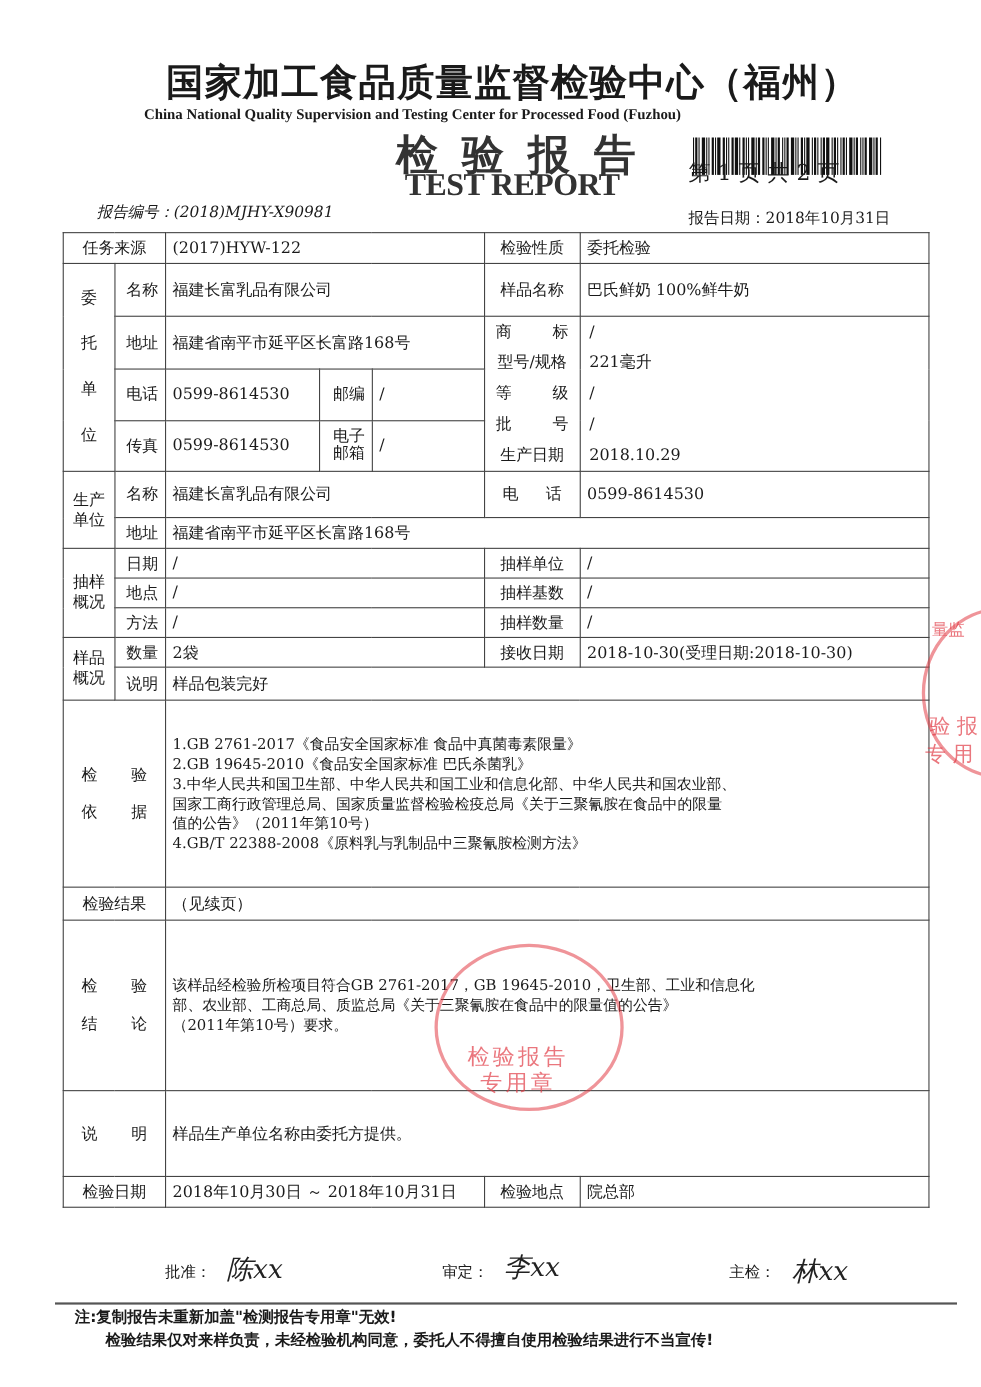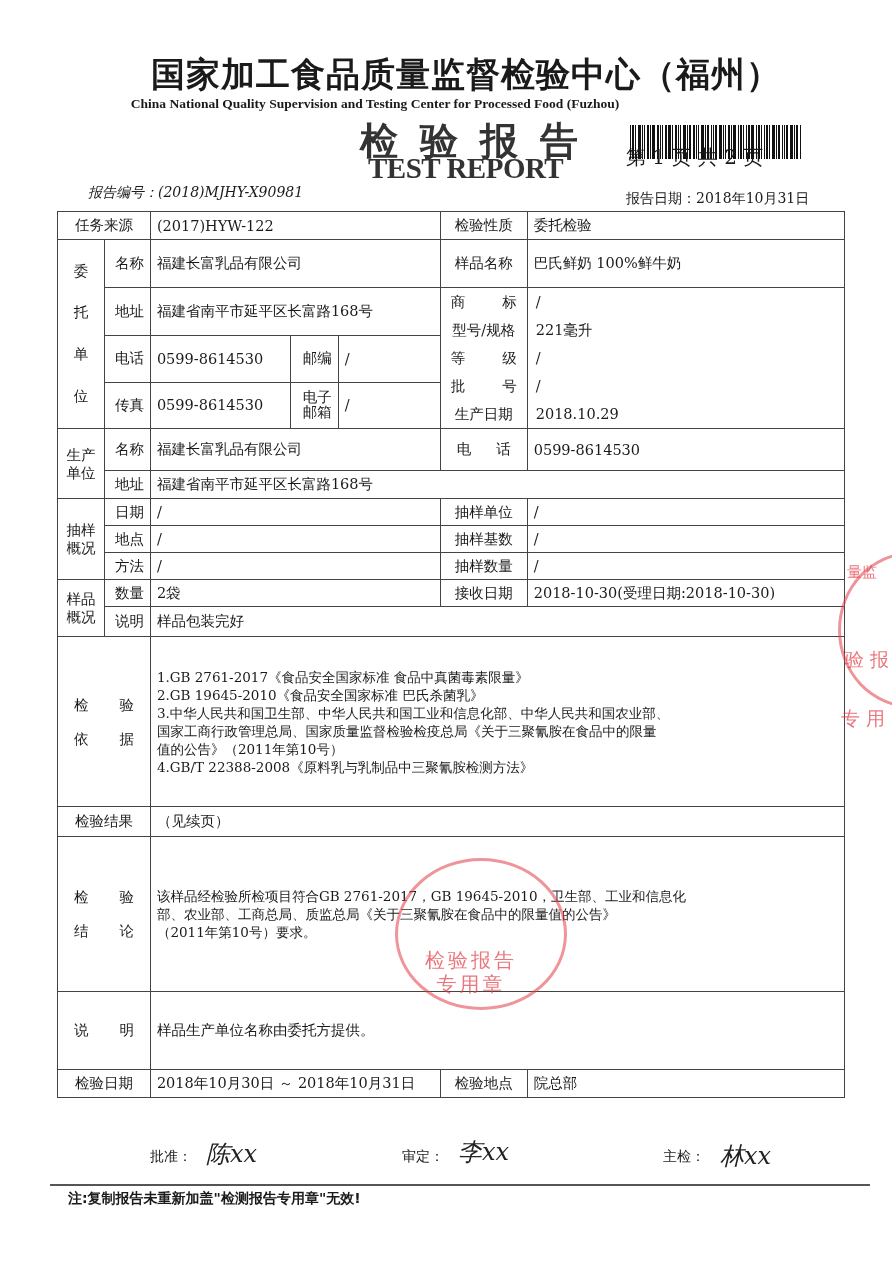--- a/index.html
+++ b/index.html
@@ -26,21 +26,21 @@
   .conclusion div { line-height:18px; font-size:13.5px; }
 
   .stamp { border:3px solid rgba(225,60,70,0.55); border-radius:50%; color:rgba(225,60,70,0.7); text-align:center; }
   .stamp-main { left:395px; top:858px; width:146px; height:146px; }
   .stamp-main .arc { position:absolute; left:0; top:18px; width:146px; font-size:12px; letter-spacing:1px; }
   .stamp-main .t1 { position:absolute; left:0; top:86px; width:146px; font-size:20px; letter-spacing:3px; }
   .stamp-main .t2 { position:absolute; left:0; top:110px; width:146px; font-size:20px; letter-spacing:3px; }
   .stamp-edge { left:838px; top:552px; width:120px; height:150px; }
   .stamp-edge .e1 { position:absolute; left:6px; top:8px; font-size:15px; }
   .stamp-edge .e2 { position:absolute; left:4px; top:92px; font-size:19px; letter-spacing:6px; }
-  .stamp-edge .e3 { position:absolute; left:0px; top:118px; font-size:19px; letter-spacing:6px;margin-top:33px; }
+  .stamp-edge .e3 { position:absolute; left:0px; top:118px; font-size:19px; letter-spacing:6px; }
 
   .sign-row { top:1148px; font-size:14px; }
   .sig { font-family:"DejaVu Serif",serif; font-style:italic; font-size:24px; color:#222; }
   .sep-line { left:50px; top:1184px; width:800px; height:2px; background:#555; }
   .notes { left:48px; top:1188px; font-size:14px; font-weight:bold; font-family:"DejaVu Sans",sans-serif; }
   .notes div { line-height:21px; }
 </style>
 </head>
 <body>
 
@@ -311,13 +311,14 @@
 <div class="abs sign-row" style="left:130px">批准：</div>
 <div class="abs sig" style="left:186px;top:1138px">陈xx</div>
 <div class="abs sign-row" style="left:382px">审定：</div>
 <div class="abs sig" style="left:438px;top:1136px">李xx</div>
 <div class="abs sign-row" style="left:643px">主检：</div>
 <div class="abs sig" style="left:700px;top:1140px">林xx</div>
 
 <div class="abs sep-line"></div>
 <div class="abs notes">
   <div>注:复制报告未重新加盖"检测报告专用章"无效!</div>
+  <div style="padding-left:28px">检验结果仅对来样负责，未经检验机构同意，委托人不得擅自使用检验结果进行不当宣传!</div>
 </div>
 
 </body></html>

